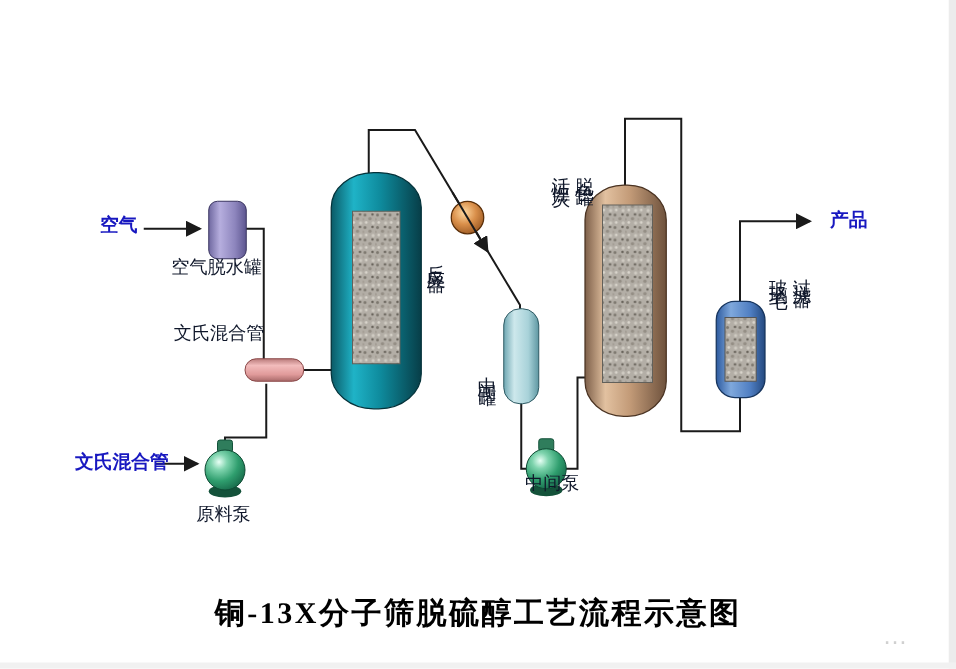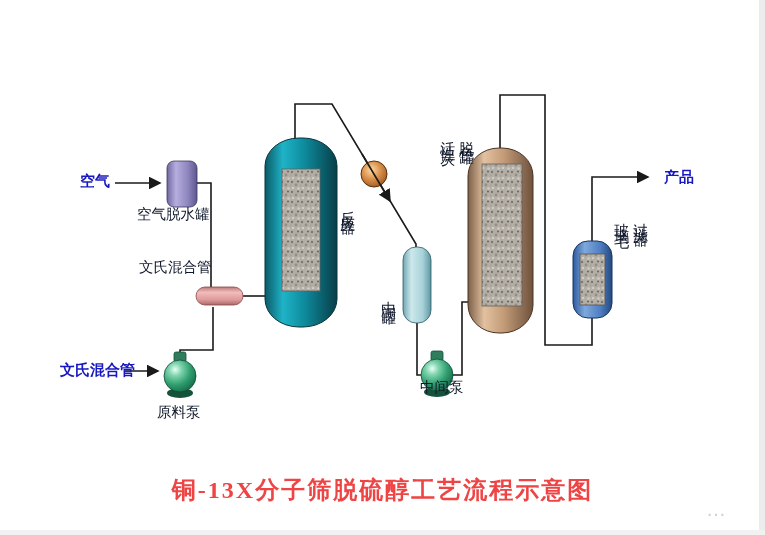--- a/index.html
+++ b/index.html
@@ -11,21 +11,21 @@
   #diagram-svg{position:absolute;left:0;top:0;}
   .lbl{position:absolute;color:#0f172a;font-size:14.5px;line-height:1.1;white-space:pre-line;}
   .stream{color:#1818c0;font-weight:bold;font-size:15px;}
   .vlabel{
     writing-mode:vertical-lr;text-orientation:upright;
     letter-spacing:5px;line-height:1.25;font-size:15px;
   }
   .title{
     position:absolute;left:0;top:474px;width:100%;text-align:center;
     font-family:"Liberation Serif","DejaVu Serif",serif;
-    font-weight:bold;font-size:24px;letter-spacing:2px;color:#ef4444;
+    font-weight:bold;font-size:24px;letter-spacing:2px;color:#000000;
   }
   .watermark{position:absolute;left:706px;top:498px;color:#d0d0d0;font-size:20px;letter-spacing:3px;}
   .edge-right{position:absolute;right:0;top:0;width:6px;height:100%;background:#ececec;}
   .edge-bottom{position:absolute;left:0;bottom:0;width:100%;height:5px;background:#f1f1f1;}
 </style>
 </head>
 <body>
 
 <div id="canvas">
 

